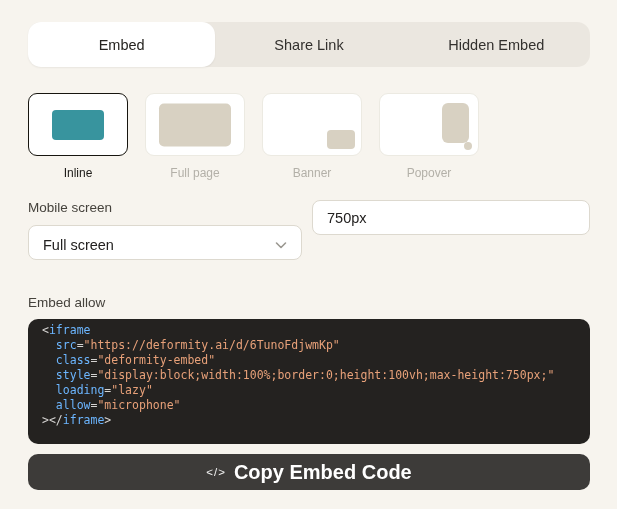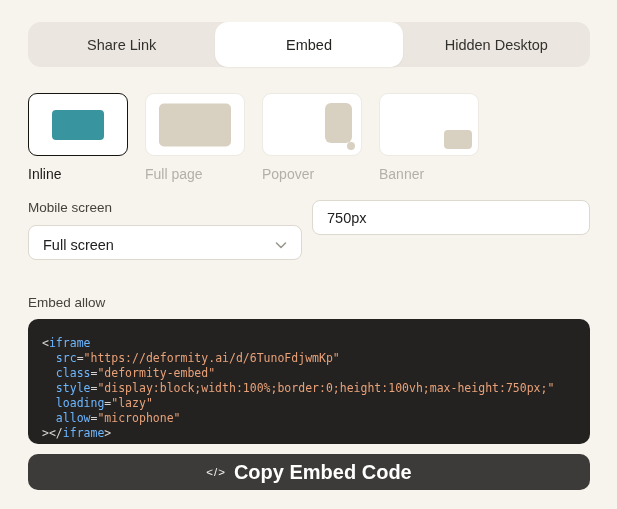--- a/index.html
+++ b/index.html
@@ -68,21 +68,21 @@
   }
   .thumb-popover-dot{
     position:absolute;right:6px;bottom:5px;width:8px;height:8px;border-radius:50%;
     background:var(--thumb-beige);
   }
   .thumb-banner{
     position:absolute;right:6px;top:36px;width:28px;height:19px;border-radius:4px;
     background:var(--thumb-beige);
   }
   .option-label{
-    margin-top:10px;font-size:14px;color:var(--label-muted);
+    margin-top:10px;text-align:center;font-size:12px;color:var(--label-muted);
   }
   .option-label.dark{color:var(--text-dark);font-weight:500;}
 
   
   .fields{position:absolute;left:28px;top:200px;width:562px;display:flex;gap:10px;}
   .field-label{font-size:13.5px;color:var(--field-label);margin-bottom:10px;}
   .field-mobile{width:274px;}
   .field-desktop{width:278px;}
   .select{
     width:100%;height:35px;background:#fff;border:1px solid var(--input-border);
@@ -95,21 +95,21 @@
     width:100%;height:35px;background:#fff;border:1px solid var(--input-border);
     border-radius:8px;padding:16px 14px;font-size:14.5px;color:#232120;
     font-family:"Liberation Sans",sans-serif;outline:none;
   }
 
   
   .code-section{position:absolute;left:28px;top:295px;width:562px;}
   .section-label{font-size:13.5px;color:var(--field-label);margin-bottom:9px;}
   .code-block{
     width:562px;height:125px;background:var(--code-bg);border-radius:10px;
-    padding:17px 14px;overflow:hidden;
+    padding:4px 14px;overflow:hidden;
     font-family:"DejaVu Sans Mono",monospace;font-size:11.5px;line-height:15px;
   }
   .code-line{white-space:pre;}
   .tok-pun{color:var(--tok-pun);}
   .tok-tag{color:var(--tok-tag);}
   .tok-attr{color:var(--tok-attr);}
   .tok-str{color:var(--tok-str);}
 
   
   .copy-btn{
@@ -120,50 +120,50 @@
   }
   .code-icon{font-size:11.5px;font-weight:400;opacity:.95;letter-spacing:1px;}
   .copy-btn-label{font-size:20px;font-weight:600;}
 </style>
 </head>
 <body>
 
 <div class="page">
 
   <div class="tabbar">
+    <div class="tab active">Embed</div>
     <div class="tab">Share Link</div>
-    <div class="tab active">Embed</div>
-    <div class="tab">Hidden Desktop</div>
+    <div class="tab">Hidden Embed</div>
   </div>
 
   <div class="options">
     <div class="option">
       <div class="card selected">
         <div class="thumb-inline"></div>
       </div>
       <div class="option-label dark">Inline</div>
     </div>
     <div class="option">
       <div class="card">
         <div class="thumb-fullpage"></div>
       </div>
       <div class="option-label">Full page</div>
     </div>
     <div class="option">
       <div class="card">
+        <div class="thumb-banner"></div>
+      </div>
+      <div class="option-label">Banner</div>
+    </div>
+    <div class="option">
+      <div class="card">
         <div class="thumb-popover-panel"></div>
         <div class="thumb-popover-dot"></div>
       </div>
       <div class="option-label">Popover</div>
-    </div>
-    <div class="option">
-      <div class="card">
-        <div class="thumb-banner"></div>
-      </div>
-      <div class="option-label">Banner</div>
     </div>
   </div>
 
   <div class="fields">
     <div class="field-mobile">
       <div class="field-label">Mobile screen</div>
       <div class="select">
         <span class="select-value">Full screen</span>
         <svg class="chevron" width="16" height="16" viewBox="0 0 16 16" fill="none">
           <path d="M3.5 6 L8 10.5 L12.5 6" stroke="#9b9891" stroke-width="1.6" stroke-linecap="round" stroke-linejoin="round"></path>

